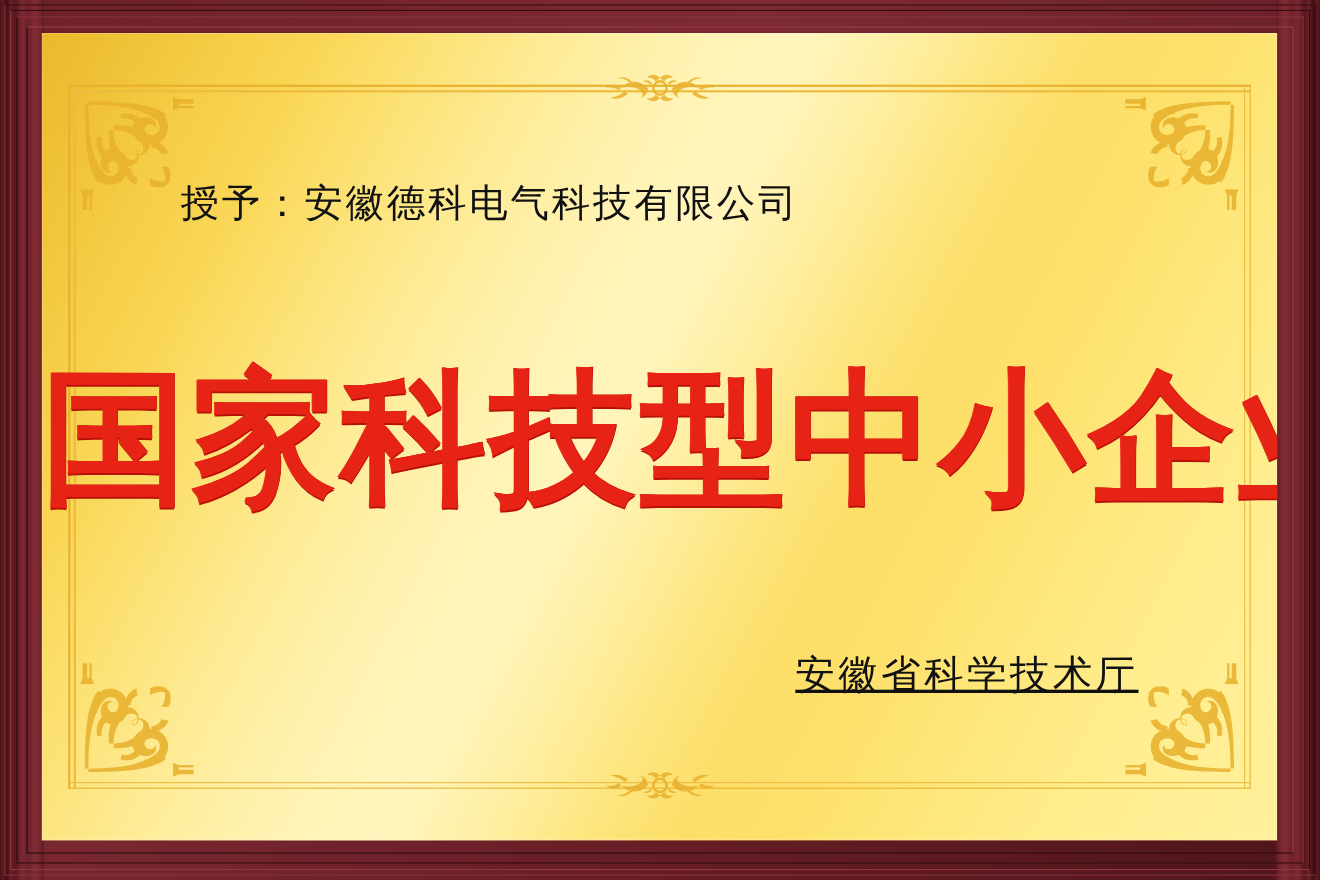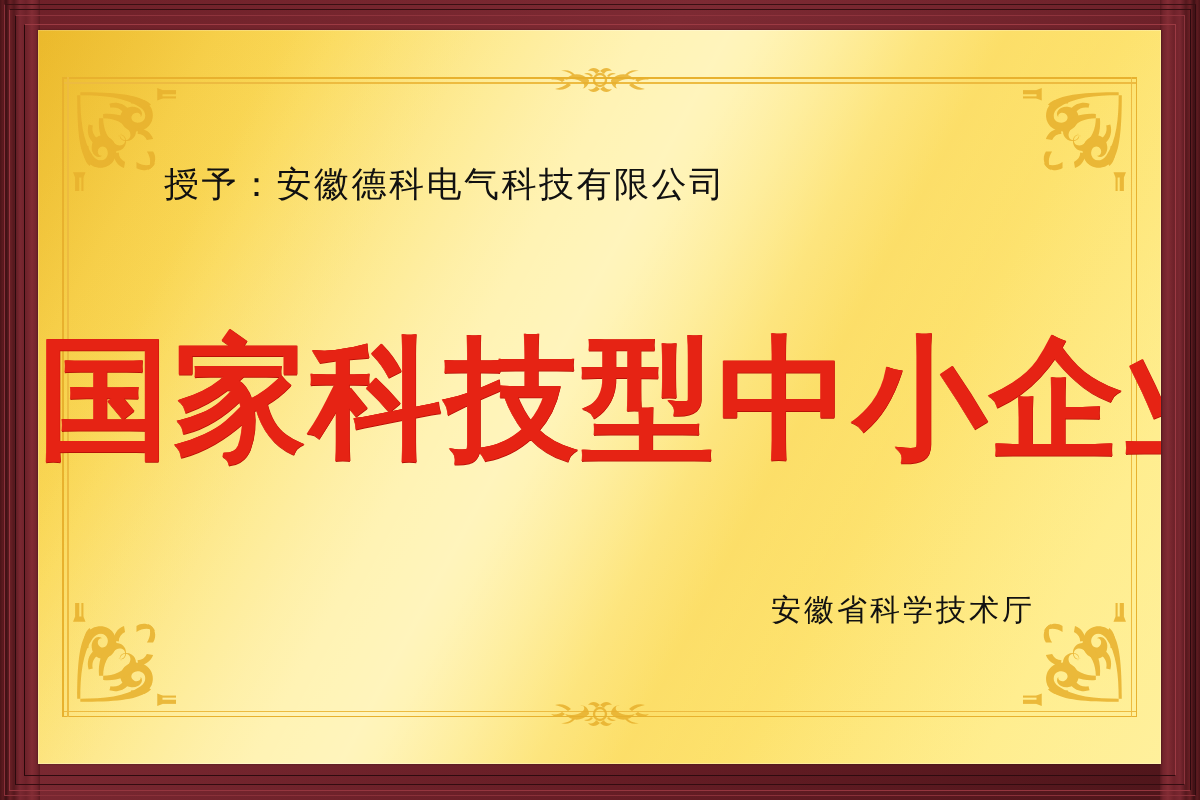--- a/index.html
+++ b/index.html
@@ -179,25 +179,26 @@
   }
 
   .issuer-block {
     position: absolute;
     right: 126px;
     top: 562px;
     text-align: center;
     color: #111111;
   }
   .issuer-name {
-    font-size: 30px;
+    font-size: 36px;
     letter-spacing: 3px;
     line-height: 1.18;
     font-weight: 500;
     white-space: nowrap;
+    text-decoration: underline;
   }
   .issuer-date {
     font-size: 36px;
     letter-spacing: 4px;
     line-height: 1.35;
     font-weight: 400;
     white-space: nowrap;
     margin-top: 8px;
   }
 </style>

